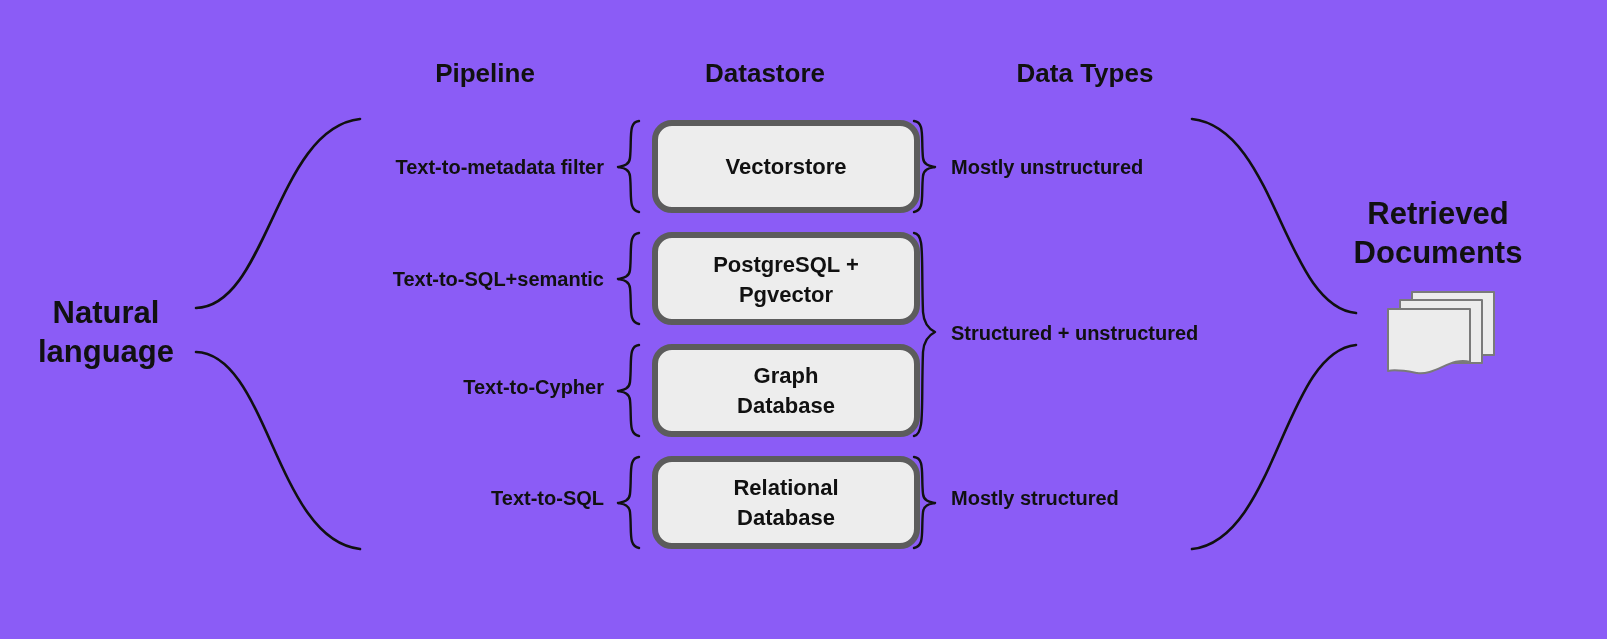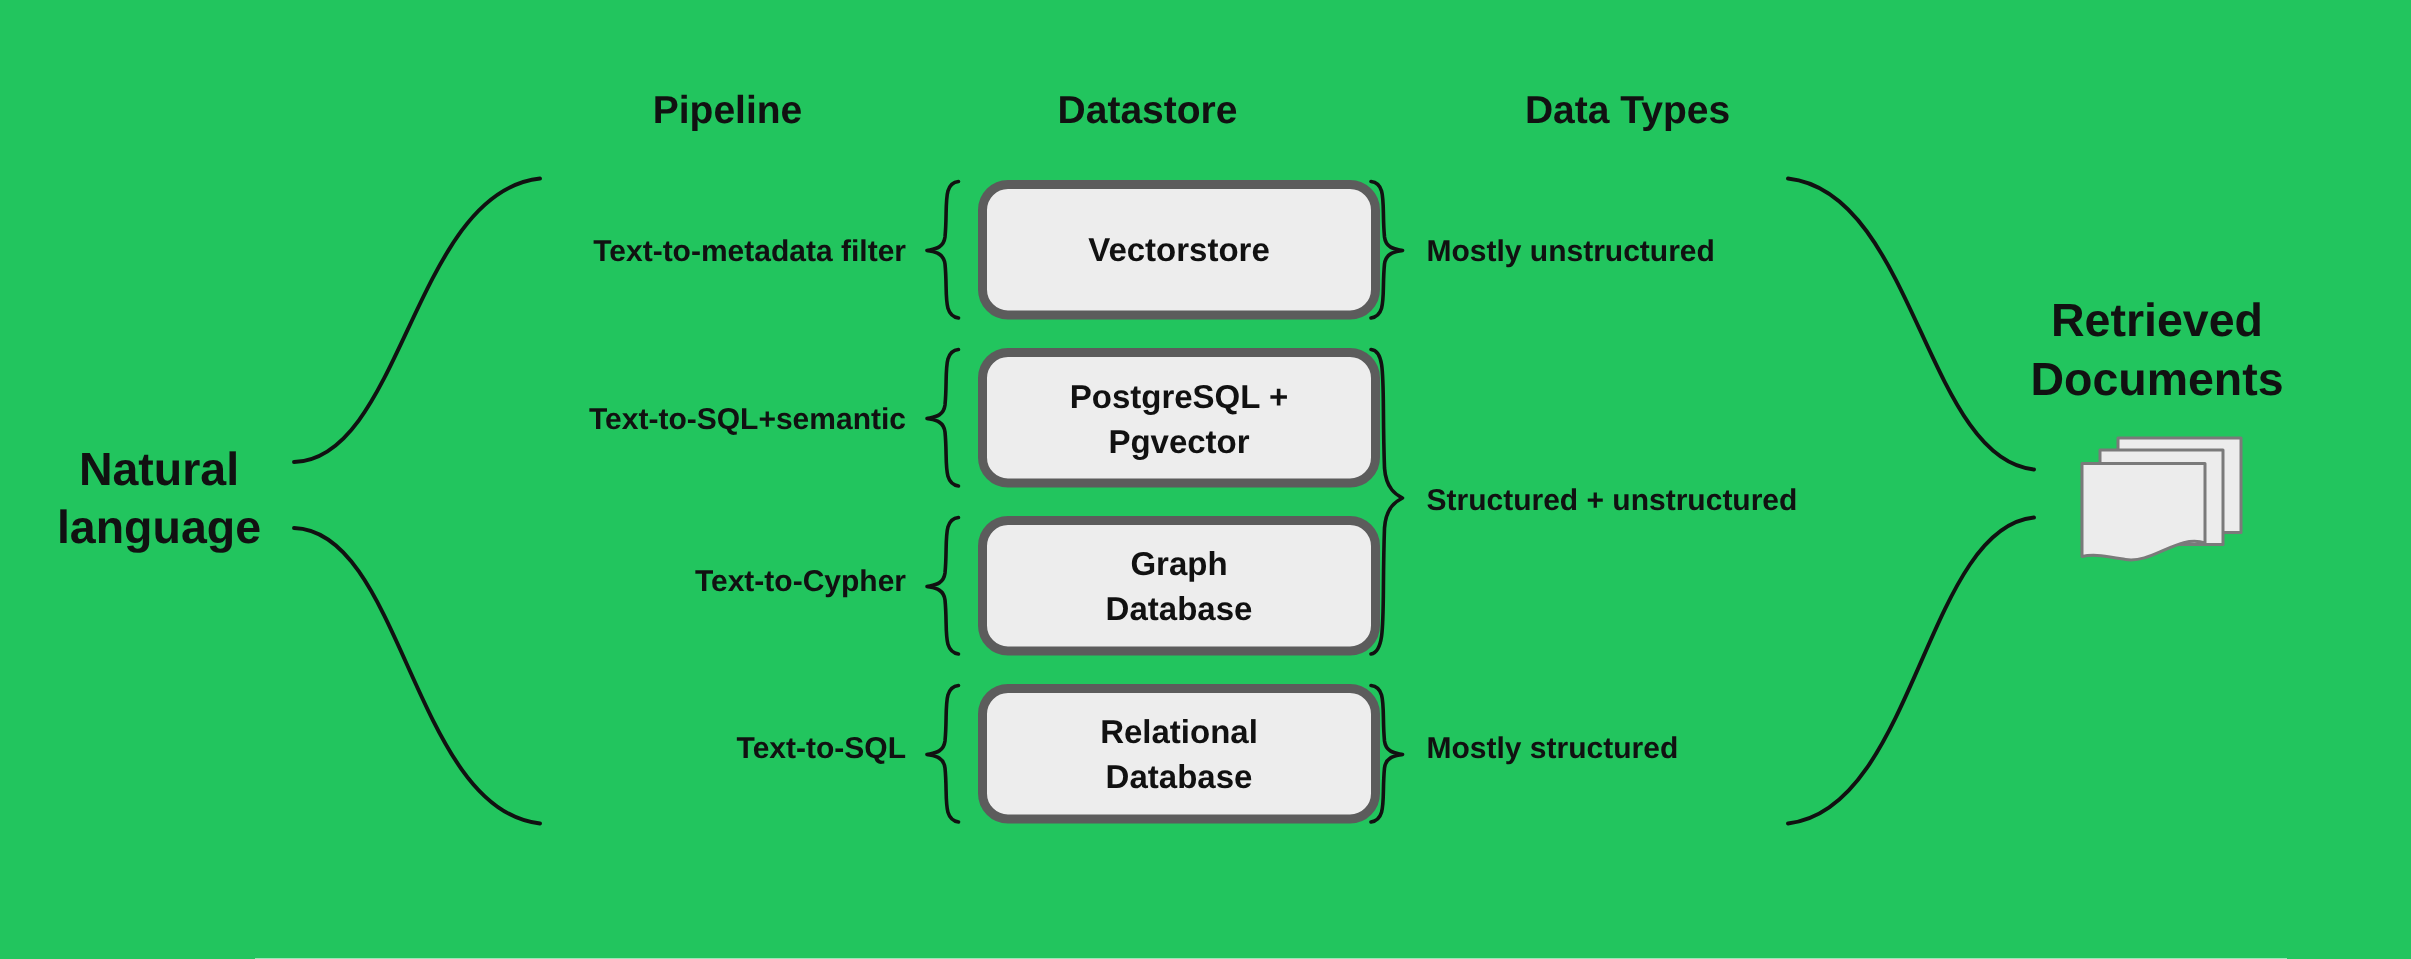--- a/index.html
+++ b/index.html
@@ -1,18 +1,18 @@
 <!DOCTYPE html>
 <html><head>
 <meta charset="utf-8">
 <style>
   html,body{margin:0;padding:0;background:#ffffff;}
   body{width:1607px;height:639px;overflow:hidden;
        font-family:"Liberation Sans","DejaVu Sans",sans-serif;}
-  #stage{position:relative;width:1607px;height:639px;background:#22c55e;}
+  #stage{position:relative;width:1607px;height:639px;background:#8b5cf6;}
   svg#canvas{position:absolute;left:0;top:0;width:1607px;height:639px;}
   .hdr{font-weight:bold;font-size:26px;fill:#111;}
   .boxtxt{font-weight:bold;font-size:22px;fill:#111;}
   .sidelbl{font-weight:bold;font-size:20px;fill:#111;}
   .endpt{font-weight:bold;font-size:31px;fill:#111;}
   .flow{fill:none;stroke:#111;stroke-width:2.6;stroke-linecap:round;}
   .brace{fill:none;stroke:#111;stroke-width:2.4;stroke-linecap:round;stroke-linejoin:round;}
   .dsbox{fill:#ededed;stroke:#5c5c5c;stroke-width:6;}
   .pg{fill:#ececec;stroke:#7a7a7a;stroke-width:2;stroke-linejoin:round;}
 </style>

